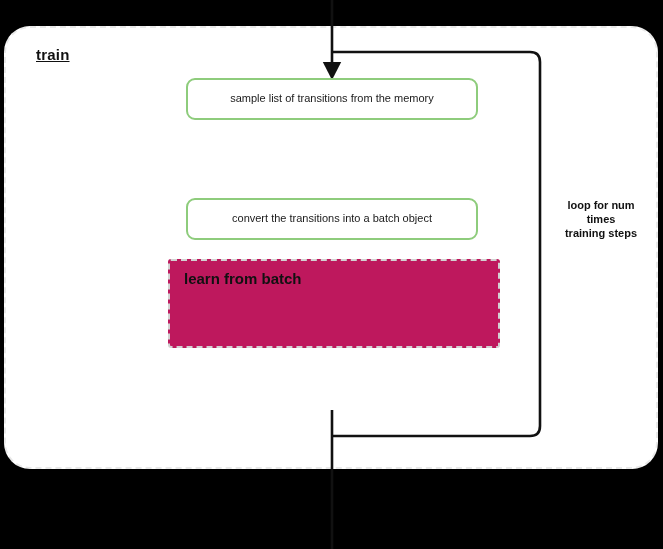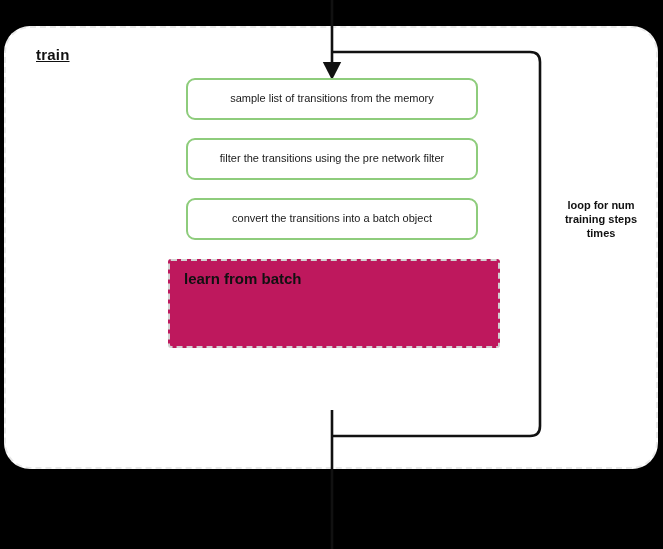--- a/index.html
+++ b/index.html
@@ -134,32 +134,29 @@
 
     <path d="M332,52 L530,52 Q540,52 540,62 L540,426 Q540,436 530,436 L332,436" fill="none" stroke="#111111" stroke-width="2.6" stroke-linecap="butt"></path>
 
     <path d="M332,410 L332,549" fill="none" stroke="#111111" stroke-width="2.6"></path>
   </svg>
 
   <div class="step-box step-1">
     <span class="step-label">sample list of transitions from the memory</span>
   </div>
 
-  <div class="step-box step-2">
-    <span class="step-label">filter the transitions using the pre network filter</span>
-  </div>
 
   <div class="step-box step-3">
     <span class="step-label">convert the transitions into a batch object</span>
   </div>
 
   <div class="subgroup">
     <div class="subgroup-title">learn from batch</div>
   </div>
 
 
   <div class="loop-caption">
     <div>loop for num</div>
+    <div>times</div>
     <div>training steps</div>
-    <div>times</div>
   </div>
 
 </div>
 
 </body></html>

